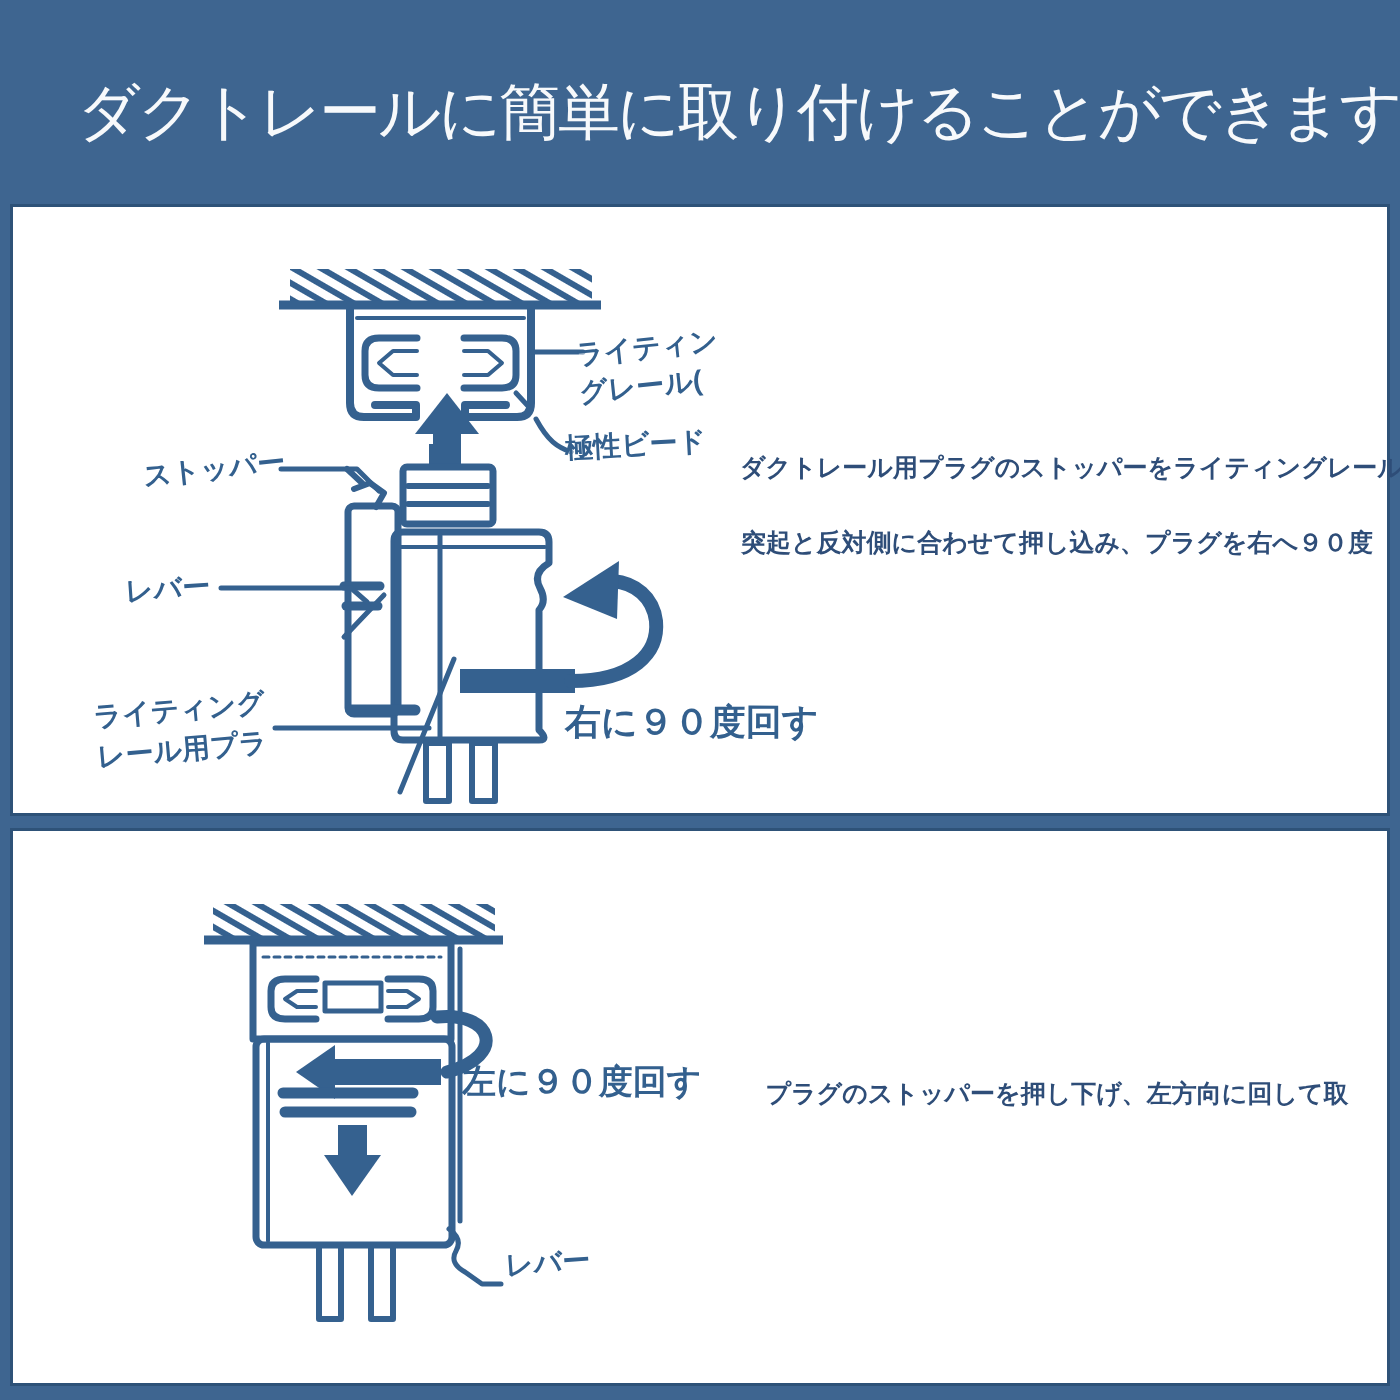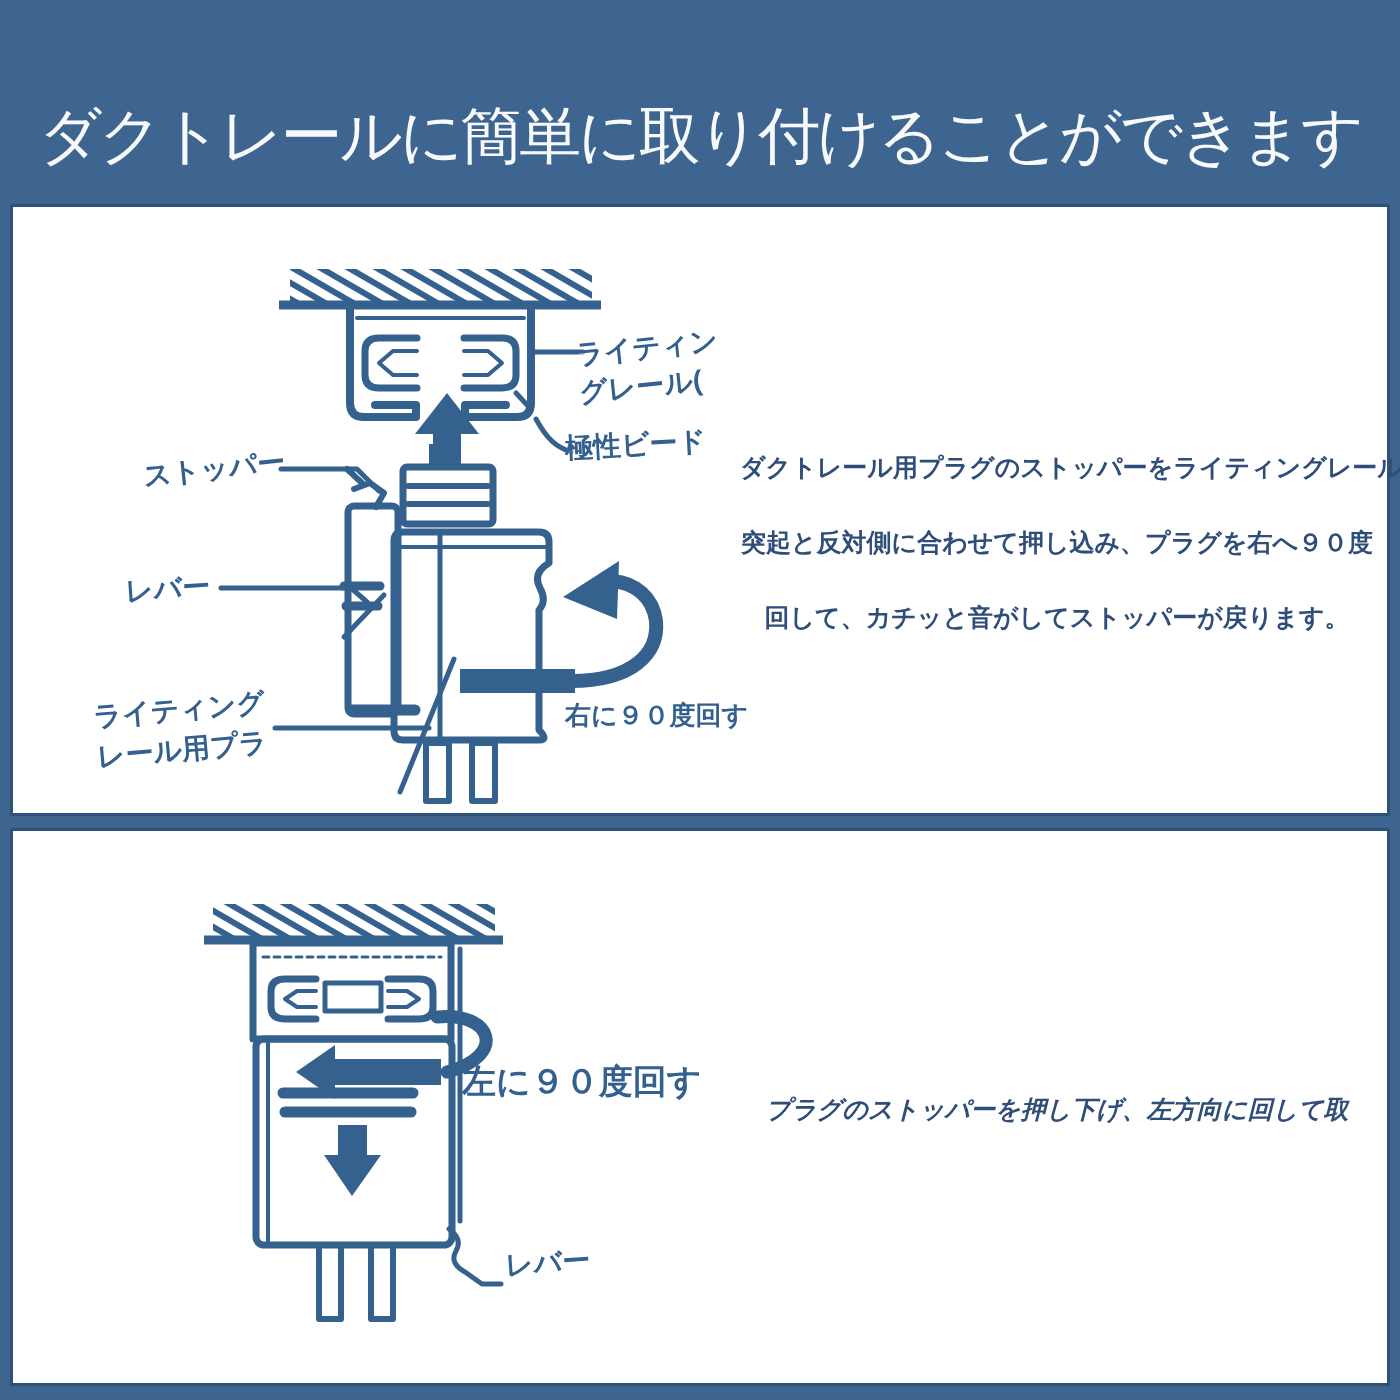--- a/index.html
+++ b/index.html
@@ -3,50 +3,50 @@
 <meta charset="utf-8">
 <style>
   html,body { margin:0; padding:0; }
   body {
     width:1400px; height:1400px; position:relative; overflow:hidden;
     background:#3e6590;
     font-family:"Liberation Sans", sans-serif;
   }
   .title {
     position:absolute; top:70px; left:0; width:100%;
-    text-align:center; white-space:nowrap;
+    text-align:right; white-space:nowrap;
     color:#f7f9fb; font-family:"Liberation Serif", serif;
-    font-size:62px; letter-spacing:-3px; font-weight:500;margin-top:24px;
+    font-size:62px; letter-spacing:-3px; font-weight:500;
   }
   .panel {
     position:absolute; left:10px; width:1374px;
     background:#ffffff; border:3px solid #2e5278;
   }
   .panel-install { top:204px; height:606px; }
   .panel-remove  { top:828px; height:552px; }
   .diagram-svg { position:absolute; left:0; top:0; }
   .diagram-label {
     position:absolute; white-space:nowrap;
     color:#33608e; font-weight:bold; font-size:28px;
     text-shadow:1px 1px 0 rgba(255,255,255,0.55);
   }
   .lbl-stopper   { left:130px; top:243px; transform:rotate(-6deg); }
   .lbl-lever1    { left:112px; top:363px; transform:rotate(-4deg); }
   .lbl-plug      { left:82px;  top:483px; transform:rotate(-5deg); line-height:40px; }
   .lbl-rail      { left:564px; top:122px; transform:rotate(-6deg); line-height:38px; }
   .lbl-bead      { left:552px; top:219px; transform:rotate(-3deg); }
-  .lbl-rotate-r  { left:552px; top:491px; font-size:26px; }
+  .lbl-rotate-r  { left:552px; top:491px; font-size:36px; }
   .lbl-rotate-l  { left:449px; top:228px; font-size:34px; }
   .lbl-lever2    { left:492px; top:413px; transform:rotate(-4deg); }
   .body-text {
     position:absolute; left:727px; width:634px;
     text-align:center; color:#2e4d78; font-weight:bold; font-size:25px;
   }
   .body-text-install { top:223px; line-height:75px; }
-  .body-text-remove  { top:243px; line-height:70px;font-style:italic; }
+  .body-text-remove  { top:227px; line-height:70px; }
   .body-text .line { display:block; white-space:nowrap; }
 </style>
 </head>
 <body>
 
 <div class="title">ダクトレールに簡単に取り付けることができます</div>
 
 <div class="panel panel-install">
 
   <svg class="diagram-svg" width="760" height="606" viewBox="0 0 760 606">
@@ -133,21 +133,20 @@
   <div class="diagram-label lbl-rail">
     <span class="line" style="display:block">ライティン</span>
     <span class="line" style="display:block">グレール(</span>
   </div>
   <div class="diagram-label lbl-bead">極性ビード</div>
   <div class="diagram-label lbl-rotate-r">右に９０度回す</div>
 
   <div class="body-text body-text-install">
     <span class="line">ダクトレール用プラグのストッパーをライティングレールの</span>
     <span class="line">突起と反対側に合わせて押し込み、プラグを右へ９０度</span>
-    <span class="line">回して、カチッと音がしてストッパーが戻ります。</span>
   </div>
 </div>
 
 <div class="panel panel-remove">
 
   <svg class="diagram-svg" width="760" height="552" viewBox="0 0 760 552">
     <defs>
       <pattern id="hatch2" width="14" height="14" patternUnits="userSpaceOnUse" patternTransform="rotate(-60)">
         <rect width="14" height="14" fill="#ffffff"></rect>
         <line x1="3" y1="0" x2="3" y2="14" stroke="#35618f" stroke-width="6"></line>

